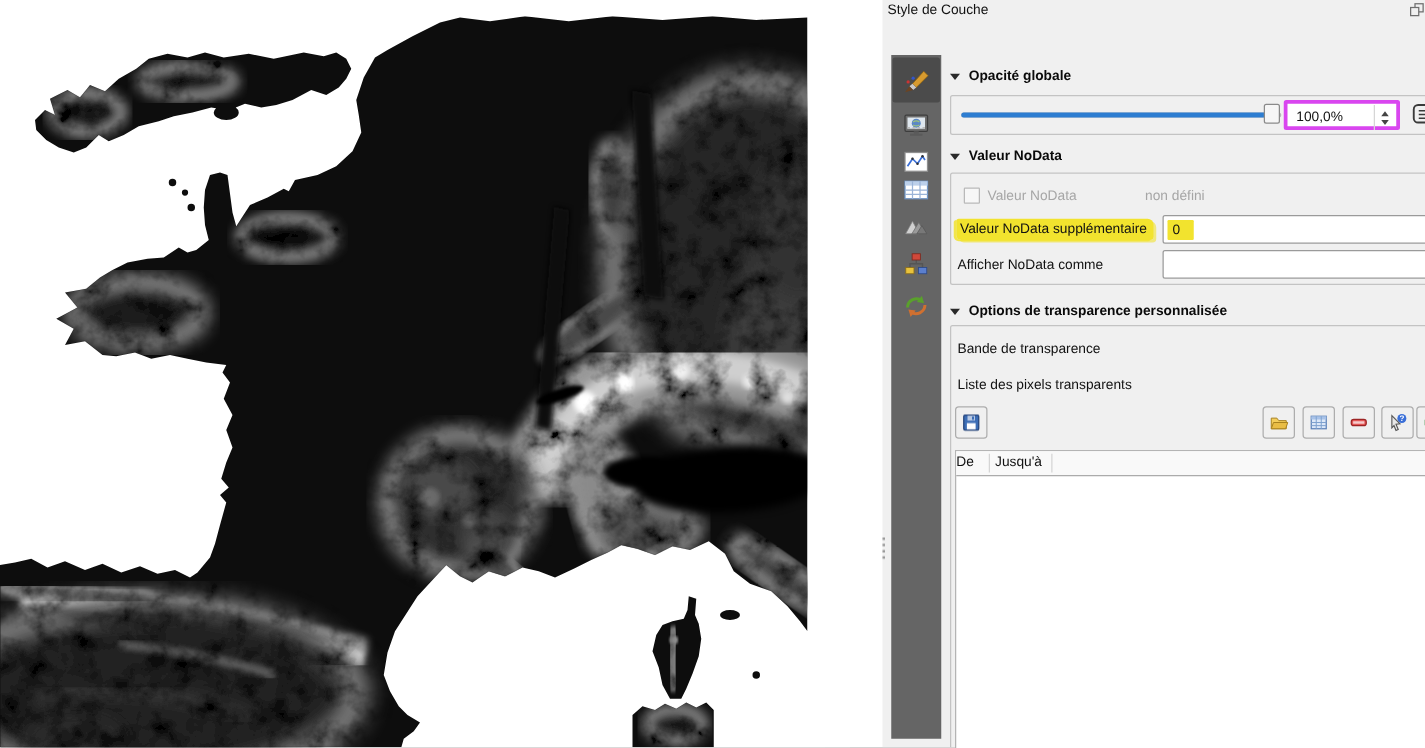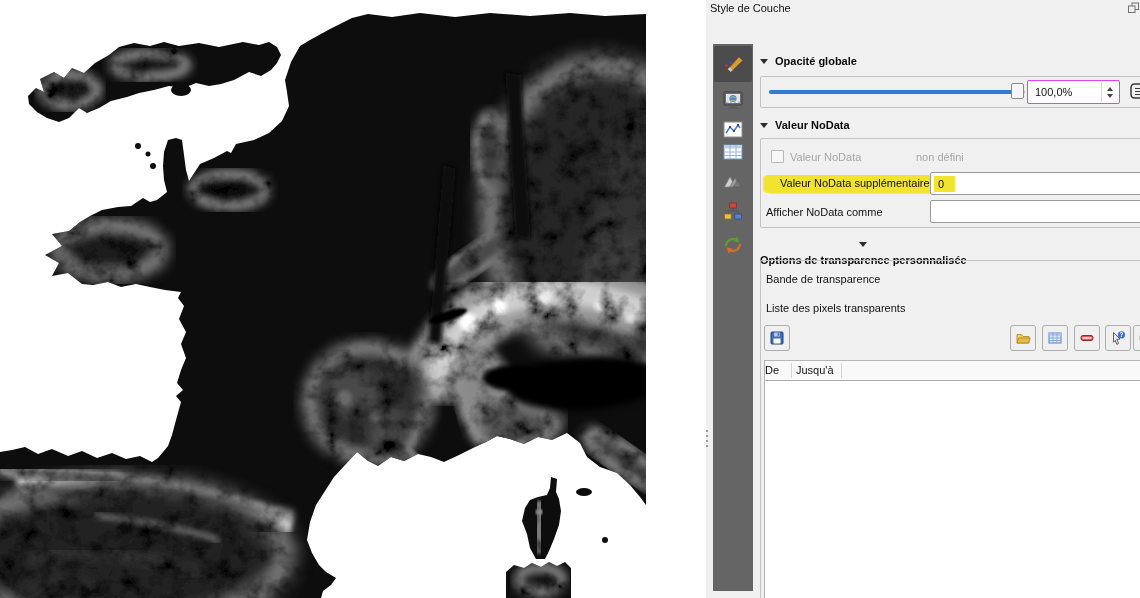--- a/index.html
+++ b/index.html
@@ -32,37 +32,37 @@
   .tri{width:0;height:0;border-left:4px solid transparent;border-right:4px solid transparent;
        border-top:5px solid #2a2a2a;}
   .grp-title{font-weight:bold;font-size:11px;color:#0a0a0a;white-space:nowrap;}
   .frame{position:absolute;left:0;width:402px;border:1px solid #c3c3c3;border-radius:2px;box-sizing:border-box;}
 
   
   .slider-groove{position:absolute;left:8px;top:13px;width:256px;height:4px;background:#b5b5b5;border-radius:2px;}
   .slider-fill{position:absolute;left:8px;top:13px;width:244px;height:4px;border-radius:2px;}
   .slider-handle{position:absolute;left:250px;top:6px;width:13px;height:16px;background:#f6f6f6;
                  border:1px solid #8a8a8a;border-radius:2px;box-sizing:border-box;cursor:pointer;}
-  .spinbox{position:absolute;left:266px;top:3px;width:93px;height:24px;background:#fff;border:1px solid #d946ef;
+  .spinbox{position:absolute;left:266px;top:3px;width:93px;height:24px;background:#fff;border:3px solid #d946ef;
            border-radius:2px;box-sizing:border-box;}
   .spinbox .val{position:absolute;left:7px;top:0;height:22px;line-height:22px;font-size:11px;color:#111;}
   .spin-btns{position:absolute;right:1px;top:1px;width:16px;height:20px;border-left:1px solid #d6d6d6;
              display:flex;flex-direction:column;align-items:center;justify-content:center;cursor:pointer;}
   .sp-up{width:0;height:0;border-left:3.5px solid transparent;border-right:3.5px solid transparent;
          border-bottom:4px solid #444;margin-bottom:3px;}
   .sp-dn{width:0;height:0;border-left:3.5px solid transparent;border-right:3.5px solid transparent;
          border-top:4px solid #444;}
   .override-btn{position:absolute;left:367px;top:4px;width:30px;height:23px;cursor:pointer;}
 
   
   .checkbox{position:absolute;left:10px;top:11px;width:13px;height:13px;background:#f7f7f7;
             border:1px solid #b9b9b9;border-radius:1px;box-sizing:border-box;}
   .lbl{position:absolute;font-size:11px;color:#111;white-space:nowrap;}
   .lbl.dis{color:#a6a6a6;}
-  .hl-label{background:#f2e32e;padding:2px 5px 3px 15px;border-radius:2px 5px 3px 4px;
+  .hl-label{background:#f2e32e;padding:2px 5px 3px 3px;border-radius:2px 5px 3px 4px;
             transform:rotate(-0.7deg);box-shadow:-2px 1px 0 rgba(242,227,46,.85),2px 2px 0 rgba(242,227,46,.6);}
   .text-input{position:absolute;background:#fff;border:1px solid #9a9a9a;border-radius:2px;box-sizing:border-box;}
   .hl-chip{position:absolute;left:3px;top:3px;width:21px;height:16px;background:#f2e32e;border-radius:1px;}
   .input-val{position:absolute;left:7px;top:0;height:100%;display:flex;align-items:center;font-size:11px;color:#111;}
   .combo{position:absolute;background:#fff;border:1px solid #9a9a9a;border-radius:2px;box-sizing:border-box;cursor:pointer;}
   .combo .btn-part{position:absolute;right:1px;top:1px;bottom:1px;width:15px;background:#f0f0f0;
                    border-left:1px solid #c9c9c9;display:flex;align-items:center;justify-content:center;}
   .combo.flat{background:#f2f2f2;border:1px solid #a6a6a6;}
   .combo .sel-txt{position:absolute;left:9px;top:0;height:100%;display:flex;align-items:center;font-size:11px;color:#111;}
 
@@ -338,21 +338,21 @@
 
         <span class="lbl" style="left:5px;top:67px;">Afficher NoData comme</span>
         <div class="combo" style="left:169px;top:61px;width:233px;height:23px;">
           <span class="sel-txt"></span>
           <span class="btn-part">
             <span class="combo-arrow" style="border-top-width:4px;border-left-width:3.5px;border-right-width:3.5px;"></span>
           </span>
         </div>
       </div>
 
-      <div class="grp-head" style="top:242px;flex-direction:column;">
+      <div class="grp-head" style="top:242px;">
         <span class="tri"></span>
         <span class="grp-title">Options de transparence personnalisée</span>
       </div>
       <div class="frame" style="top:260px;height:339px;border-bottom:none;">
         <span class="lbl" style="left:5px;top:12px;">Bande de transparence</span>
 
         <span class="lbl" style="left:5px;top:41px;">Liste des pixels transparents</span>
 
         <div class="tool-btn" style="left:3px;top:64px;">
           <svg width="16" height="16" viewBox="0 0 16 16">

